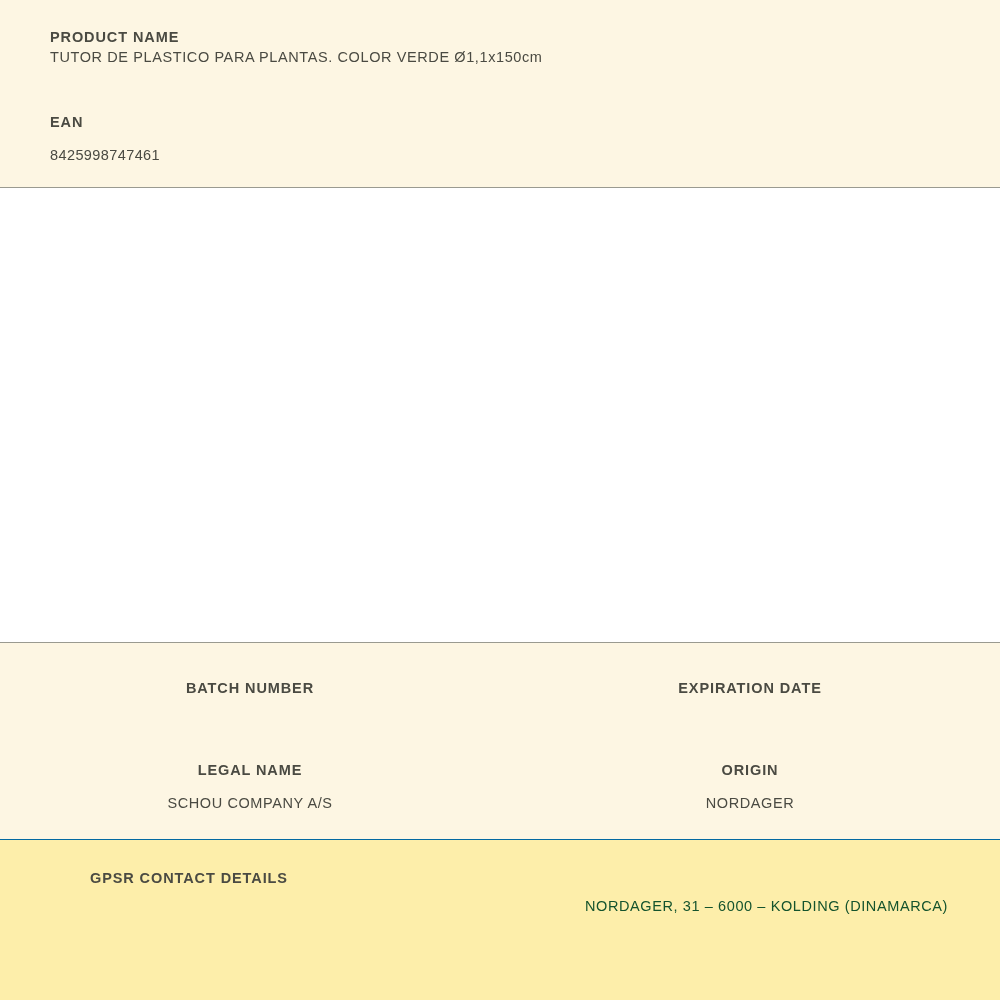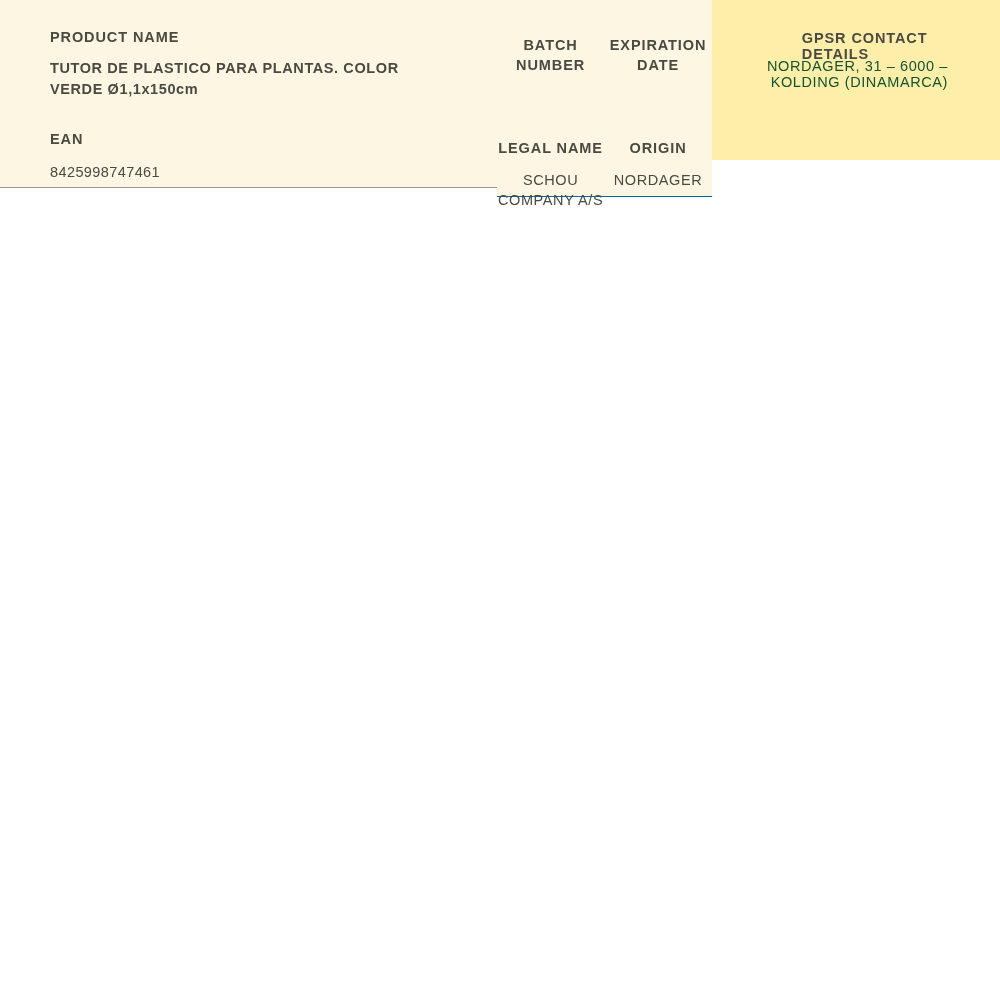--- a/index.html
+++ b/index.html
@@ -12,21 +12,21 @@
     font-family: "Liberation Sans", sans-serif;
     background: #ffffff;
     color: #4a4a42;
     overflow: hidden;
   }
   .sheet {
     width: 1000px;
     height: 1000px;
     position: relative;
     display: flex;
-    flex-direction: row;
+    flex-direction: column;
   }
 
   
   .header-section {
     background: #fdf6e3;
     padding: 22px 50px 0 50px;
     height: 188px;
     box-sizing: border-box;
     border-bottom: 1px solid #9a9a90;
     position: relative;
@@ -42,22 +42,22 @@
   }
   .field-value {
     font-size: 14.5px;
     font-weight: normal;
     letter-spacing: 0.6px;
     color: #4a4a42;
     margin: 0;
     line-height: 1.4;
   }
   .header-section .field-label.product { margin-top: 5px; }
-  .header-section .field-value.product { margin-top: 11px; font-weight: bold; }
-  .header-section .field-label.ean { margin-top: 30px; }
+  .header-section .field-value.product { margin-top: 0; }
+  .header-section .field-label.ean { margin-top: 44px; }
   .header-section .field-value.ean { margin-top: 13px; letter-spacing: 0.4px; }
 
   
   .image-section {
     background: #ffffff;
     flex: 1 1 auto;
     border-bottom: 1px solid #9a9a90;
     position: relative;
   }
 

